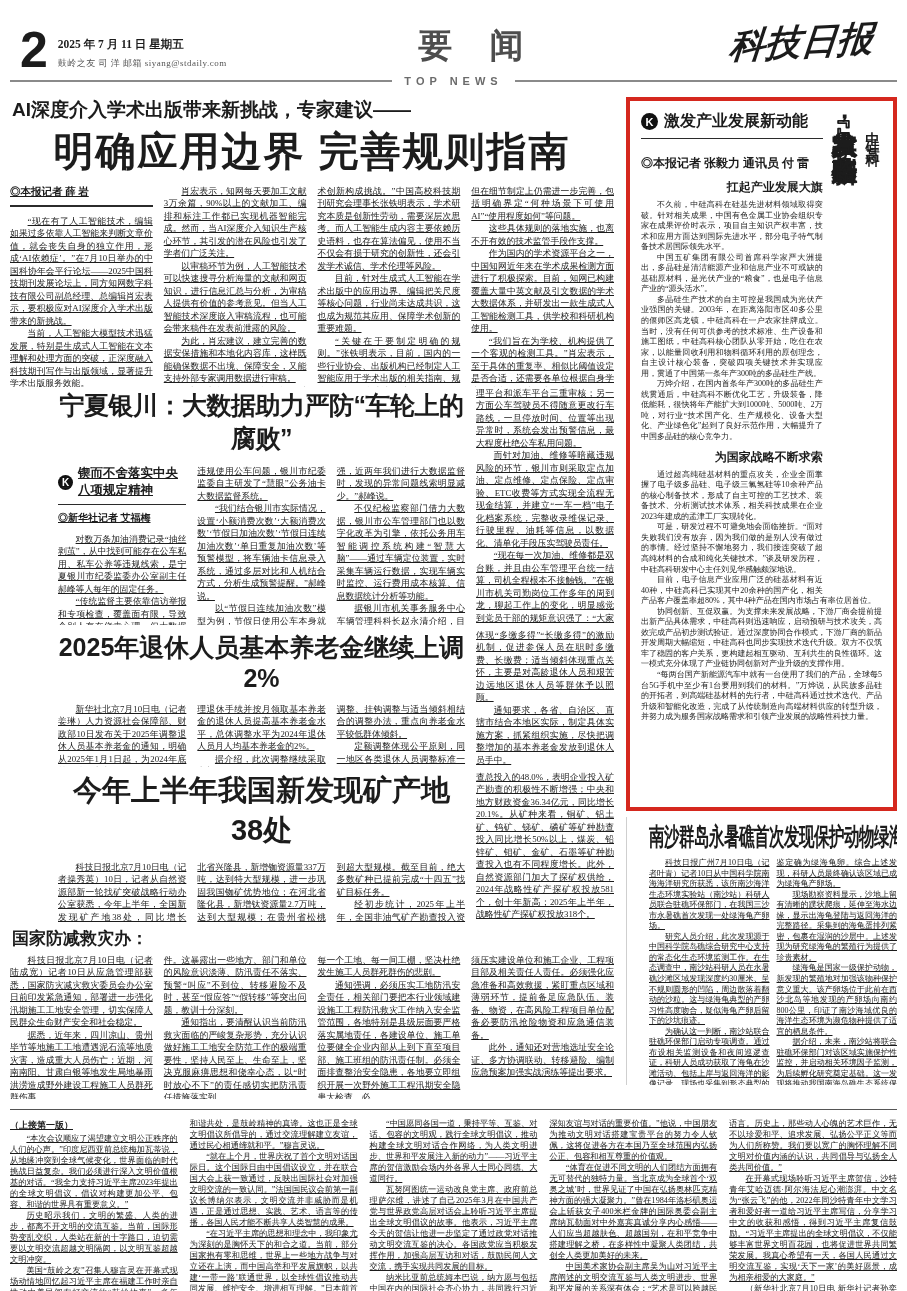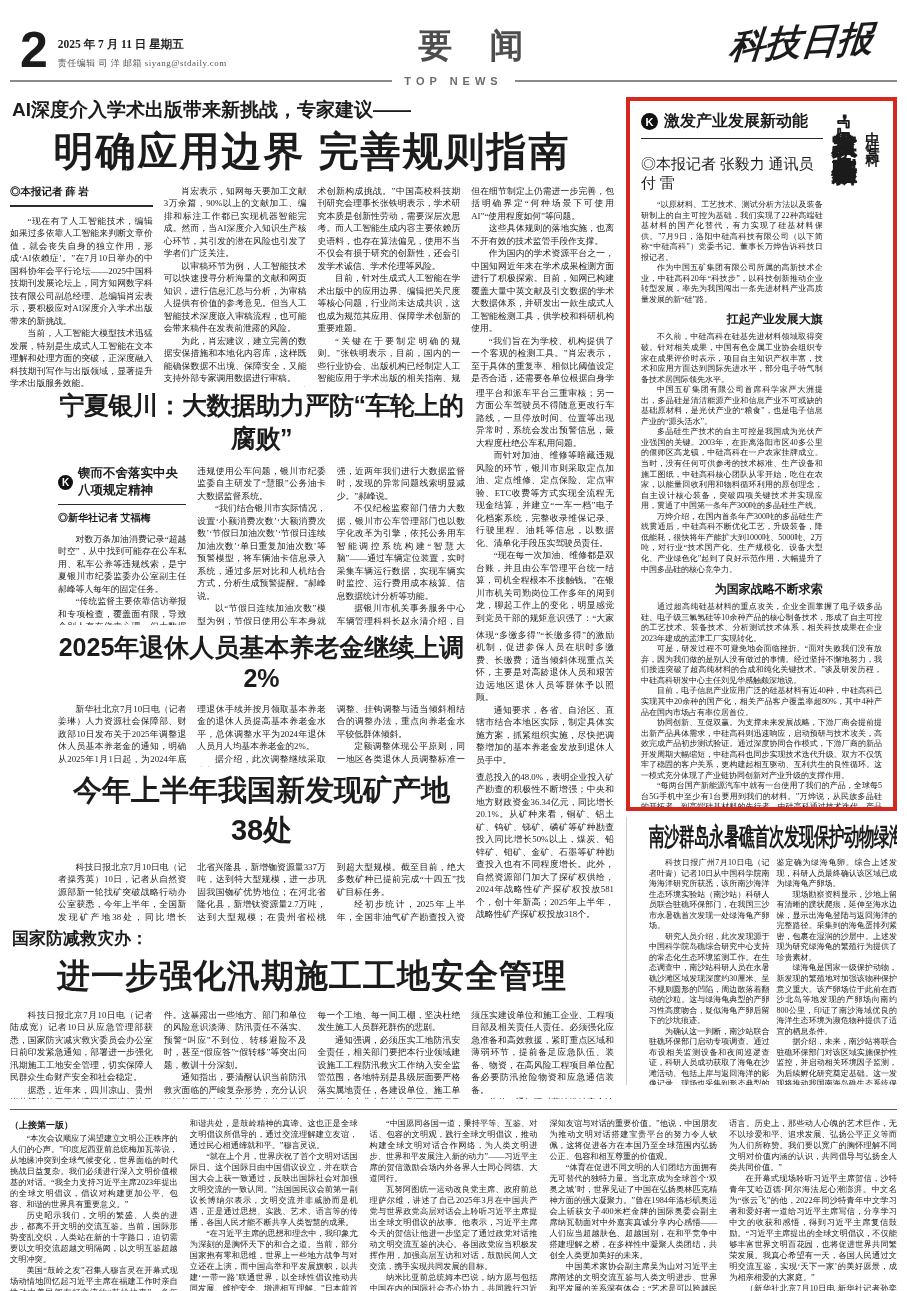--- a/index.html
+++ b/index.html
@@ -20,21 +20,21 @@
   .masthead{font-size:36px;font-weight:900;font-style:italic;font-family:"DejaVu Serif",serif;
     transform:rotate(-3deg) skewX(-8deg);padding-right:14px;padding-bottom:4px;}
   .rulebar{display:flex;align-items:center;gap:12px;margin-top:2px;height:16px;text-align:right;}
   .rline{flex:1;height:2px;background:#8a8a8a;}
   .topnews{font-size:11px;font-weight:bold;color:#6b6b6b;letter-spacing:5px;font-family:"Liberation Sans",sans-serif;}
   
   .main{display:flex;gap:12px;margin-top:8px;}
   .left-region{width:604px;flex:none;}
   .right-region{width:271px;flex:none;}
   .cols{display:flex;gap:11px;}
-  .textcol{flex:1;min-width:0;}
+  .textcol{flex:1;min-width:0;text-decoration:underline;}
   .para{margin:0;text-indent:2em;text-align:justify;font-size:8.8px;line-height:1.42;}
   .flush{text-indent:0;}
   
   .ai-block{height:290px;overflow:hidden;}
   .kicker{font-size:19px;font-weight:bold;font-family:"Liberation Sans",sans-serif;margin:0 0 6px 2px;}
   .ai-headline{font-size:40px;font-weight:900;text-align:center;letter-spacing:2px;
     font-family:"Liberation Sans",sans-serif;margin:0 0 12px;line-height:1.1;}
   .byline{font-size:10.5px;font-weight:bold;border-bottom:2px solid #2b2b2b;padding-bottom:6px;margin-bottom:8px;}
   .byline-plain{font-size:10px;font-weight:bold;margin:4px 0 8px;}
   
@@ -58,21 +58,21 @@
   
   .red-box{border:4px solid #d5281e;padding:10px 11px;height:714px;overflow:hidden;box-sizing:border-box;}
   .vert-head{float:right;writing-mode:vertical-rl;text-orientation:upright;
     height:468px;margin:0 0 10px 8px;}
   .vert-prefix{font-size:14px;font-weight:bold;letter-spacing:7px;padding-top:10px;margin-left:6px;font-family:"Liberation Sans",sans-serif;}
   .vert-main{font-size:26px;font-weight:900;line-height:1.05;font-family:"Liberation Sans",sans-serif;}
   .red-box .para{font-size:8px;line-height:1.32;}
   .kbox-tag{display:flex;align-items:center;gap:6px;font-size:16px;font-weight:900;
     font-family:"Liberation Sans",sans-serif;border-bottom:1.5px solid #2b2b2b;padding-bottom:6px;margin-bottom:5px;}
   .kbox-tag .kicon{width:17px;height:17px;font-size:11px;}
-  .kbox-byline{font-size:15px;font-weight:normal;margin:16px 0 7px;}
+  .kbox-byline{font-size:12px;font-weight:bold;margin:16px 0 7px;}
   .kbox-sub{text-align:right;font-weight:bold;font-size:12px;font-family:"Liberation Sans",sans-serif;margin:6px 0 4px;}
   
   .turtle-block{margin-top:6px;height:268px;overflow:hidden;border-left:1px solid #cfcfcf;padding-left:22px;}
   .turtle-headline{font-size:15.5px;font-weight:900;font-family:"Liberation Sans",sans-serif;
     white-space:nowrap;transform:scaleY(1.6);transform-origin:center top;margin:4px 0 0;letter-spacing:-.5px;}
   .turtle-cols{display:flex;gap:7px;margin-top:16px;}
   .turtle-block .para{font-size:8px;line-height:1.32;}
   
   .bottom{border-top:1.5px solid #555;margin-top:10px;padding-top:9px;height:184px;overflow:hidden;display:flex;gap:12px;}
   .bottom .para{font-size:8.2px;line-height:1.34;}
@@ -82,21 +82,21 @@
 <body>
 
 <div class="page">
 
   <div class="hdr">
     <div class="hdr-left">
       <div class="pagenum">2</div>
       <div class="dateinfo">
         <div class="dateline">2025 年 7 月 11 日 星期五</div>
         <div class="editorline">
-          <span>责任编辑 司 洋</span>
+          <span>鼓岭之友 司 洋</span>
           <span>邮箱</span>
           <span>siyang@stdaily.com</span>
         </div>
       </div>
     </div>
     <div class="hdr-center">
       <div class="section-cn">要 闻</div>
     </div>
     <div class="masthead">科技日报</div>
   </div>
@@ -145,21 +145,21 @@
         <div class="split-main">
           <div class="yc-headline">宁夏银川：大数据助力严防“车轮上的腐败”</div>
           <div class="cols">
             <div class="textcol">
               <div class="ktag">
                 <span class="kicon">K</span>
                 <span>锲而不舍落实中央八项规定精神</span>
               </div>
               <div class="byline-plain">◎新华社记者 艾福梅</div>
               <div>
-                  <p class="para">对数万条加油消费记录“超越时空”，从中找到可能存在公车私用、私车公养等违规线索，是宁夏银川市纪委监委办公室副主任郝峰等人每年的固定任务。</p>
+                  <p class="para">对数万条加油消费记录“抽丝剥茧”，从中找到可能存在公车私用、私车公养等违规线索，是宁夏银川市纪委监委办公室副主任郝峰等人每年的固定任务。</p>
                   <p class="para">“传统监督主要依靠信访举报和专项检查，覆盖面有限，导致个别人存在侥幸心理，但大数据监督能够实现全覆盖，违规使用公车行为难逃‘智慧监督’的慧眼。”郝峰说。</p>
                 </div>
             </div>
             <div class="textcol">
                 <p class="para flush">违规使用公车问题，银川市纪委监委自主研发了“慧眼”公务油卡大数据监督系统。</p>
                 <p class="para">“我们结合银川市实际情况，设置‘小额消费次数’‘大额消费次数’‘节假日加油次数’‘节假日连续加油次数’‘单日重复加油次数’等预警模型，将车辆油卡信息录入系统，通过多层对比和人机结合方式，分析生成预警提醒。”郝峰说。</p>
                 <p class="para">以“节假日连续加油次数”模型为例，节假日使用公车本身就可能存在违规行为，且银川市地域范围不大，即使执行公务耗油量也有限，连续两天加油不合常理。</p>
               </div>
             <div class="textcol">
                 <p class="para flush">强，近两年我们进行大数据监督时，发现的异常问题线索明显减少。”郝峰说。</p>
@@ -215,21 +215,20 @@
               </div>
           </div>
         </div>
         <div class="split-col4 textcol">
             <p class="para flush">查总投入的48.0%，表明企业投入矿产勘查的积极性不断增强；中央和地方财政资金36.34亿元，同比增长20.1%。从矿种来看，铜矿、铝土矿、钨矿、锑矿、磷矿等矿种勘查投入同比增长50%以上，煤炭、铅锌矿、钼矿、金矿、石墨等矿种勘查投入也有不同程度增长。此外，自然资源部门加大了探矿权供给，2024年战略性矿产探矿权投放581个，创十年新高；2025年上半年，战略性矿产探矿权投放318个。</p>
           </div>
       </div>
 
       <div class="flood-block">
         <div class="flood-kicker">国家防减救灾办：</div>
-        <div class="flood-headline">进一步强化汛期施工工地安全管理</div>
         <div class="cols">
           <div class="textcol">
               <p class="para">科技日报北京7月10日电（记者陆成宽）记者10日从应急管理部获悉，国家防灾减灾救灾委员会办公室日前印发紧急通知，部署进一步强化汛期施工工地安全管理，切实保障人民群众生命财产安全和社会稳定。</p>
               <p class="para">据悉，近年来，四川凉山、贵州毕节等地施工工地遭遇泥石流等地质灾害，造成重大人员伤亡；近期，河南南阳、甘肃白银等地发生局地暴雨洪涝造成野外建设工程施工人员群死群伤事</p>
             </div>
           <div class="textcol">
               <p class="para flush">件。这暴露出一些地方、部门和单位的风险意识淡薄、防汛责任不落实、预警“叫应”不到位、转移避险不及时，甚至“假应答”“假转移”等突出问题，教训十分深刻。</p>
               <p class="para">通知指出，要清醒认识当前防汛救灾面临的严峻复杂形势，充分认识做好施工工地安全防范工作的极端重要性，坚持人民至上、生命至上，坚决克服麻痹思想和侥幸心态，以“时时放心不下”的责任感切实把防汛责任措施落实到</p>
             </div>
           <div class="textcol">
@@ -250,24 +249,20 @@
       <div class="red-box">
         <div class="vert-head">
           <div class="vert-prefix">中硅高科：</div>
           <div class="vert-main">从农家『出发』，走出一条『硅』基创新路</div>
         </div>
         <div class="kbox-tag">
           <span class="kicon">K</span>
           <span>激发产业发展新动能</span>
         </div>
         <div class="kbox-byline">◎本报记者 张毅力  通讯员 付 雷</div>
-        <div>
-            <p class="para">“以原材料、工艺技术、测试分析方法以及装备研制上的自主可控为基础，我们实现了22种高端硅基材料的国产化替代，有力实现了硅基材料保供。”7月9日，洛阳中硅高科技有限公司（以下简称“中硅高科”）党委书记、董事长万烨告诉科技日报记者。</p>
-            <p class="para">作为中国五矿集团有限公司所属的高新技术企业，中硅高科20年“科技步”，以科技创新推动企业转型发展，率先为我国闯出一条先进材料产业高质量发展的新“硅”路。</p>
-          </div>
         <div class="kbox-sub">扛起产业发展大旗</div>
         <div>
             <p class="para">不久前，中硅高科在硅基先进材料领域取得突破。针对相关成果，中国有色金属工业协会组织专家在成果评价时表示，项目自主知识产权丰富，技术和应用方面达到国际先进水平，部分电子特气制备技术居国际领先水平。</p>
             <p class="para">中国五矿集团有限公司首席科学家严大洲提出，多晶硅是清洁能源产业和信息产业不可或缺的基础原材料，是光伏产业的“粮食”，也是电子信息产业的“源头活水”。</p>
             <p class="para">多晶硅生产技术的自主可控是我国成为光伏产业强国的关键。2003年，在距离洛阳市区40多公里的偃师区高龙镇，中硅高科在一户农家挂牌成立。当时，没有任何可供参考的技术标准、生产设备和施工图纸，中硅高科核心团队从零开始，吃住在农家，以能量回收利用和物料循环利用的原创理念，自主设计核心装备，突破四项关键技术并实现应用，贯通了中国第一条年产300吨的多晶硅生产线。</p>
             <p class="para">万烨介绍，在国内首条年产300吨的多晶硅生产线贯通后，中硅高科不断优化工艺，升级装备，降低能耗，很快将年产能扩大到1000吨、5000吨、2万吨，对行业“技术国产化、生产规模化、设备大型化、产业绿色化”起到了良好示范作用，大幅提升了中国多晶硅的核心竞争力。</p>
           </div>
         <div class="kbox-sub">为国家战略不断求索</div>
         <div>
             <p class="para">通过超高纯硅基材料的重点攻关，企业全面掌握了电子级多晶硅、电子级三氯氢硅等10余种产品的核心制备技术，形成了自主可控的工艺技术、装备技术、分析测试技术体系，相关科技成果在企业2023年建成的孟津工厂实现转化。</p>

